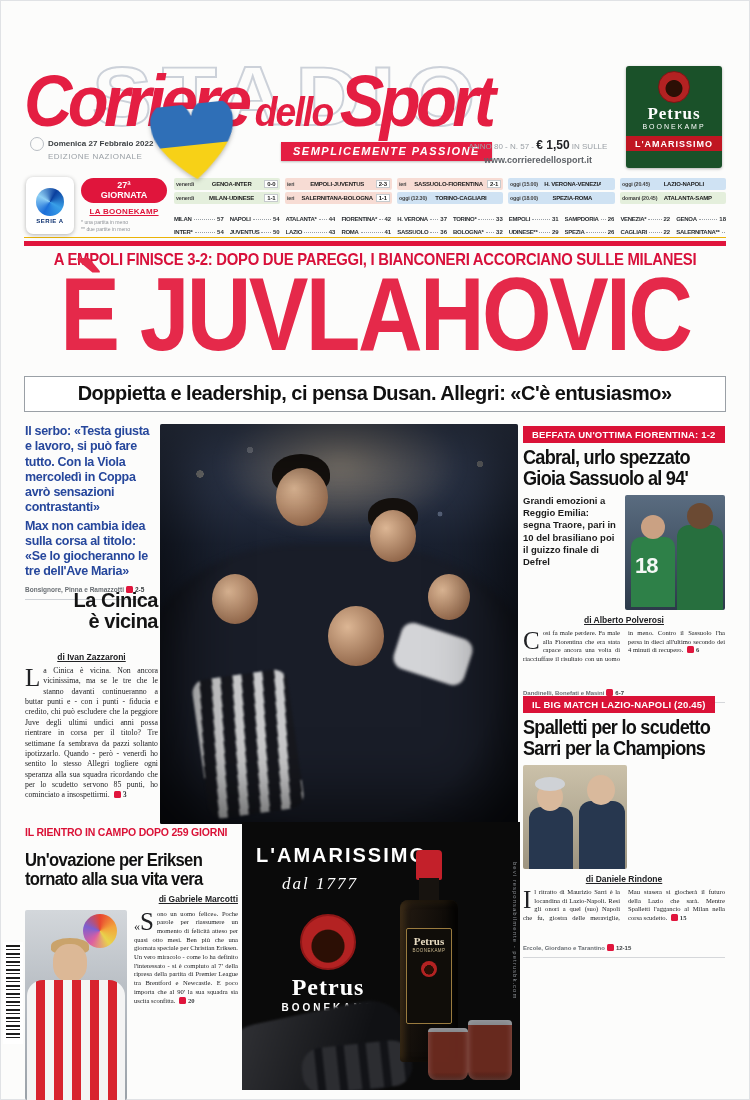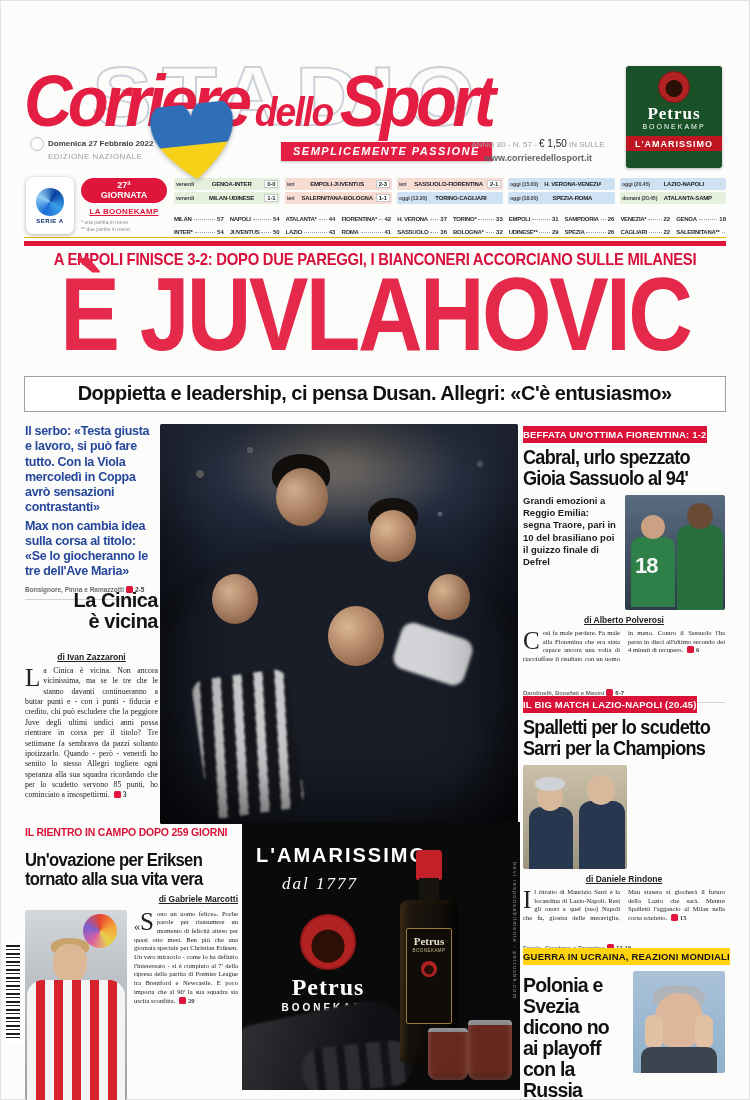--- a/index.html
+++ b/index.html
@@ -16,21 +16,21 @@
   .logo .small { font-size:40px; letter-spacing:-2px; margin:0 8px; }
   .dateblock { position:absolute; left:30px; top:137px; font-size:8px; color:#9aa0a6; line-height:1.4; }
   .dateblock .row1 { display:flex; align-items:center; gap:4px; }
   .circ { width:14px; height:14px; border:1px solid #b9bec4; border-radius:50%; flex:0 0 auto; }
   .d1 { color:#3c4043; font-weight:700; }
   .d2 { color:#9aa0a6; font-weight:400; letter-spacing:.5px; padding-left:18px; }
   .heart { position:absolute; left:148px; top:104px; width:92px; height:82px; transform:rotate(-6deg); z-index:5; filter:drop-shadow(0 2px 2px rgba(0,0,0,.25)); }
   .tagline { position:absolute; left:281px; top:142px; background:#e41e42; color:#fff; font-size:11px; font-weight:800;
              font-style:italic; letter-spacing:1.5px; padding:3px 12px 4px; box-shadow:0 1px 2px rgba(0,0,0,.25); }
   .issue { position:absolute; left:443px; top:137px; width:190px; text-align:center; color:#9aa0a6; font-size:8px; line-height:1.45; }
-  .issue .price { font-weight:400; color:#202124; font-size:10px; }
+  .issue .price { font-weight:700; color:#202124; font-size:12px; }
   .issue .site { font-weight:700; color:#5f6368; font-size:9px; }
   .petrus { position:absolute; left:626px; top:66px; width:96px; height:102px; background:#1a5129; border-radius:3px;
             text-align:center; color:#fff; padding-top:5px; box-shadow:0 1px 3px rgba(0,0,0,.3); }
   .petrus-emblem { width:32px; height:32px; margin:0 auto 2px; border-radius:50%;
             background:radial-gradient(circle at 50% 55%, #2c0f05 0 36%, #b32222 40%); border:1px solid #7d1414; }
   .petrus .p1 { font-family:"Liberation Serif",serif; font-size:17px; font-weight:700; letter-spacing:1px; line-height:1; }
   .petrus .p2 { font-size:7px; letter-spacing:2px; margin-top:1px; }
   .petrus .claim { margin-top:6px; background:#c01622; font-size:9px; font-weight:800; letter-spacing:1px; padding:2.5px 0; }
 
   
@@ -103,21 +103,21 @@
              background:radial-gradient(ellipse at 50% 40%, #191d28 0 55%, #0b0d12 80%); filter:blur(3px); border-radius:40% 45% 0 0; }
   .pm-head { position:absolute; border-radius:50%; background:radial-gradient(circle at 35% 35%, #dcb694, #8a5f43 85%); filter:blur(.4px); }
   .pm-hair { position:absolute; border-radius:50% 50% 40% 40%; background:#15110e; filter:blur(.6px); }
   .pm-stripes { position:absolute; left:40px; top:250px; width:96px; height:140px; border-radius:14px; opacity:.85; filter:blur(1.2px);
                 background:repeating-linear-gradient(95deg,#e8e8e8 0 9px,#17181d 9px 21px); transform:rotate(-8deg); }
   .pm-sleeve { position:absolute; left:236px; top:206px; width:74px; height:48px; border-radius:12px; background:#e8e8ea; filter:blur(1.5px); transform:rotate(18deg); opacity:.9; }
   .pm-vignette { position:absolute; inset:0; box-shadow:inset 0 0 60px 25px rgba(0,0,0,.55); }
 
   
   .rsec { position:absolute; left:523px; width:202px; }
-  .sec-label { display:inline-block; background:#da1237; color:#fff; font-weight:800; font-size:9.5px; letter-spacing:.2px; padding:3px 0; white-space:nowrap; }
+  .sec-label { display:inline-block; background:#da1237; color:#fff; font-weight:800; font-size:9.5px; letter-spacing:.2px; padding:3px 9px; white-space:nowrap; }
   .sec-label.yellow { background:#ffd40e; color:#141414; }
   .sec-head { margin-top:4px; font-size:19.5px; font-weight:800; color:#111; line-height:1.08; letter-spacing:-.8px; white-space:nowrap; }
   .sec-head div { transform:scaleX(.93); transform-origin:left; }
   .sec-row { display:flex; margin-top:6px; gap:6px; }
   .deck { font-weight:700; font-size:9.5px; line-height:1.28; color:#1c1c1c; flex:1; }
   .thumb { flex:0 0 auto; border-radius:2px; overflow:hidden; position:relative; }
   .author { margin-top:5px; text-align:center; font-size:8.5px; font-weight:700; color:#202124; text-decoration:underline; }
   .body2 { margin-top:4px; column-count:2; column-gap:8px; font-family:"Liberation Serif",serif; font-size:6.6px;
            line-height:1.3; text-align:justify; color:#202124; overflow:hidden; }
   .mini-byline { margin-top:4px; font-size:6px; color:#6a6f74; font-weight:700; }
@@ -517,37 +517,20 @@
     <div class="body2" style="height:52px;">
       <span class="dropcap">I</span><span>l ritratto di Maurizio Sarri è la locandina di Lazio-Napoli. Resi gli onori a quel (suo) Napoli che fu, giostra delle meraviglie, Mau stasera si giocherà il futuro della Lazio che sarà. Mentre Spalletti l'aggancio al Milan nella corsa scudetto.</span>
       <span class="cds-ico"></span><span class="pg">15</span>
     </div>
     <div class="mini-byline">
       <span>Ercole, Giordano e Tarantino</span><span class="cds-ico"></span><span class="pg">12-15</span>
     </div>
     <div class="sec-divider"></div>
   </div>
 
-  <div class="rsec" style="top:946px;">
-    <div class="sec-label yellow">GUERRA IN UCRAINA, REAZIONI MONDIALI</div>
-    <div class="sec-row">
-      <div class="sec-head" style="white-space:normal;flex:1;">
-        <div style="transform:none;">Polonia e Svezia dicono no ai playoff con la Russia</div>
-
-      </div>
-      <div class="thumb t-abra">
-        <div class="hair"></div>
-        <div class="face"></div>
-        <div class="hand" style="left:12px;"></div>
-        <div class="hand" style="left:62px;"></div>
-        <div class="jack"></div>
-      </div>
-    </div>
-    
-  </div>
 
   <div class="lsec" style="top:826px;">
     <div class="red-eyebrow">IL RIENTRO IN CAMPO DOPO 259 GIORNI</div>
     <div class="l-head">
       <div>Un'ovazione per Eriksen</div>
       <div>tornato alla sua vita vera</div>
     </div>
     <div class="l-author">di Gabriele Marcotti</div>
     <div class="l-row">
       <div class="thumb t-eriksen">

